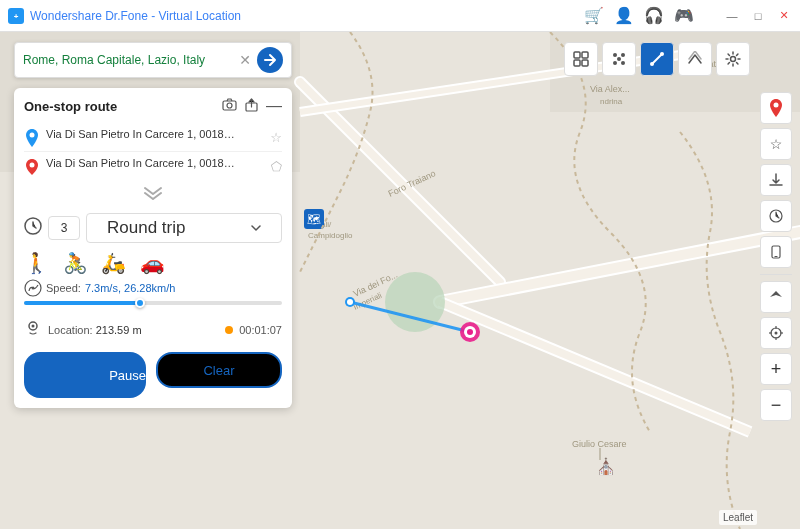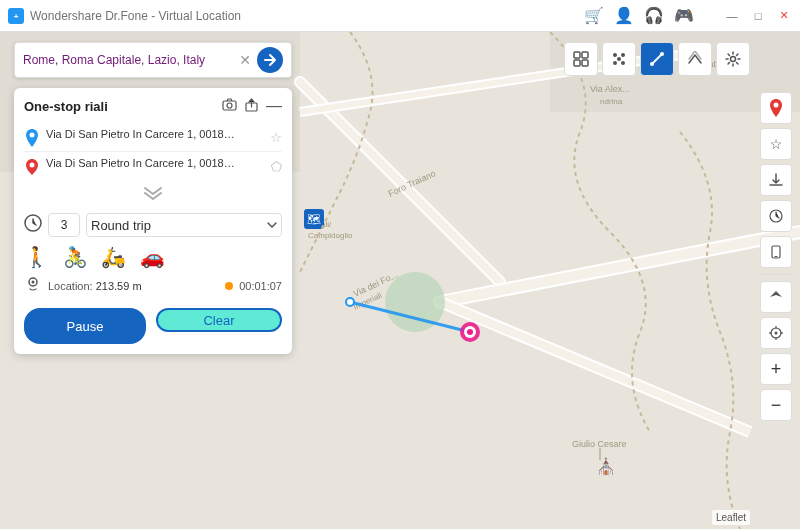--- a/index.html
+++ b/index.html
@@ -9,21 +9,21 @@
     #titlebar {
       height: 32px;
       background: #fff;
       display: flex;
       align-items: center;
       padding: 0 8px;
       border-bottom: 1px solid #e0e0e0;
       user-select: none;
     }
     #titlebar .app-icon { width: 16px; height: 16px; background: #2196F3; border-radius: 3px; margin-right: 6px; display: flex; align-items: center; justify-content: center; color: #fff; font-size: 10px; font-weight: bold; }
-    #titlebar .title-text { flex: 1; font-size: 12px; color: #737373; }
+    #titlebar .title-text { flex: 1; font-size: 12px; color: #3b82f6; }
     #titlebar .title-icons { display: flex; gap: 10px; align-items: center; }
     #titlebar .win-btn { width: 16px; height: 16px; display: flex; align-items: center; justify-content: center; font-size: 11px; color: #666; cursor: pointer; }
     #titlebar .win-btn.close { color: #e44; }
 
     
     #main { position: relative; width: 800px; height: 497px; overflow: hidden; }
 
     
     #map-bg {
       position: absolute; inset: 0;
@@ -127,24 +127,24 @@
     .ctrl-row {
       display: flex; align-items: center; gap: 6px; padding: 4px 0;
     }
     .clock-icon { font-size: 16px; color: #555; }
     .num-input {
       width: 32px; height: 24px;
       border: 1px solid #ddd; border-radius: 4px;
       text-align: center; font-size: 12px; color: #333;
     }
     .roundtrip-select {
-      flex: 1; height: 24px;
+      flex: 1; height: 30px;
       border: 1px solid #ddd; border-radius: 4px;
-      font-size: 13px; color: #333;
-      padding: 0 4px;
+      font-size: 17px; color: #333;
+      padding: 0 20px;
       display: flex; align-items: center; justify-content: space-between;
       cursor: pointer;
     }
 
     
     .transport-row {
       display: flex; align-items: center; gap: 14px; padding: 4px 0 2px 0;
     }
 
     
@@ -162,31 +162,31 @@
     .dist-info { flex: 1; }
     .dist-label { font-size: 11px; color: #555; }
     .orange-dot { display: inline-block; width: 8px; height: 8px; background: #ff9800; border-radius: 50%; margin-right: 2px; vertical-align: middle; }
     .time-label { font-size: 11px; color: #555; }
 
     
     .btn-row {
       display: flex; gap: 10px; padding-top: 8px; justify-content: center;
     }
     .btn-pause {
-      flex: 1; height: 36px; background: #1565c0; color: #fff;
-      border: none; border-radius: 16px; font-size: 13px; cursor: pointer;
+      flex: 1; height: 46px; background: #1565c0; color: #fff;
+      border: none; border-radius: 16px; font-size: 13px; cursor: pointer; text-align: right;
     }
     .btn-clear {
-      flex: 1; height: 24px; background: #5eead4; color: #1565c0;
+      flex: 1; height: 36px; background: #000000; color: #1565c0;
       border: 2px solid #1565c0; border-radius: 16px; font-size: 13px; cursor: pointer;
     }
 
     
     #leaflet-badge {
-      position: absolute; bottom: 4px; right: 50px;
+      position: absolute; bottom: 4px; right: 43px;
       font-size: 10px; color: #555; background: rgba(255,255,255,0.8);
       padding: 2px 4px; border-radius: 2px;
     }
   </style>
 </head>
 <body>
 
 <div id="titlebar">
   <div class="app-icon">
     <svg width="12" height="12" viewBox="0 0 12 12">
@@ -262,21 +262,21 @@
       <rect x="304" y="177" width="20" height="20" rx="3" fill="#1565c0"></rect>
       <text x="314" y="191" text-anchor="middle" fill="white" font-size="11">🗺</text>
 
       <path d="M 550 0 Q 600 50 580 100 Q 560 150 610 200 Q 660 250 640 300 Q 620 350 650 400" stroke="#c8b89a" stroke-width="2" stroke-dasharray="4,4" fill="none"></path>
       <path d="M 350 0 Q 380 40 370 80 Q 360 120 340 160 Q 320 200 300 240" stroke="#c8b89a" stroke-width="2" stroke-dasharray="4,4" fill="none"></path>
       <path d="M 680 100 Q 720 150 710 200 Q 700 250 720 300 Q 740 350 730 400 Q 720 450 740 497" stroke="#c8b89a" stroke-width="2" stroke-dasharray="4,4" fill="none"></path>
     </svg>
   </div>
 
   <div id="search-bar">
-    <input type="text" style="flex: 1 1 0%; border: none; outline: none; font-size: 12px; color: #701a75;" value="Rome, Roma Capitale, Lazio, Italy">
+    <input type="text" style="flex: 1 1 0%; border: none; outline: none; font-size: 12px; color: #15803d;" value="Rome, Roma Capitale, Lazio, Italy">
     <span class="clear-btn">✕</span>
     <div class="go-btn">
       <svg width="14" height="14" viewBox="0 0 14 14" fill="none">
           <path d="M2 7h10M7 2l5 5-5 5" stroke="white" stroke-width="2" stroke-linecap="round" stroke-linejoin="round"></path>
         </svg>
     </div>
   </div>
 
   <div id="map-toolbar">
     <div class="tb-btn">
@@ -312,21 +312,21 @@
     <div class="tb-btn">
       <svg width="16" height="16" viewBox="0 0 16 16">
           <circle cx="8" cy="8" r="2.5" fill="none" stroke="#555" stroke-width="1.5"></circle>
           <path d="M8 1v2M8 13v2M1 8h2M13 8h2M3.05 3.05l1.41 1.41M11.54 11.54l1.41 1.41M3.05 12.95l1.41-1.41M11.54 4.46l1.41-1.41" stroke="#555" stroke-width="1.5" stroke-linecap="round"></path>
         </svg>
     </div>
   </div>
 
   <div id="panel">
     <div class="panel-header">
-      <span class="panel-title">One-stop riali</span>
+      <span class="panel-title">One-stop route</span>
       <div class="panel-icons">
         <span class="panel-icon">
           <svg width="15" height="13" viewBox="0 0 15 13">
               <rect x="1" y="3" width="13" height="9" rx="1.5" fill="none" stroke="#555" stroke-width="1.2"></rect>
               <circle cx="7.5" cy="7.5" r="2.5" fill="none" stroke="#555" stroke-width="1.2"></circle>
               <path d="M5 3 L6 1 H9 L10 3" fill="none" stroke="#555" stroke-width="1.2"></path>
             </svg>
         </span>
         <span class="panel-icon">
           <svg width="13" height="14" viewBox="0 0 13 14">
@@ -391,20 +391,39 @@
 
       <span style="font-size:20px;color:#2196F3;">🚶</span>
 
       <span style="font-size:20px;color:#bbb;">🚴</span>
 
       <span style="font-size:20px;color:#bbb;">🛵</span>
 
       <span style="font-size:20px;color:#bbb;">🚗</span>
     </div>
 
+    <div class="speed-row">
+      <div style="display:flex;align-items:center;gap:4px;">
+        <svg width="18" height="18" viewBox="0 0 18 18">
+            <circle cx="9" cy="9" r="8" fill="none" stroke="#555" stroke-width="1.2"></circle>
+            <path d="M5 12 Q6 7 9 9 Q11 11 14 6" stroke="#555" stroke-width="1.2" fill="none"></path>
+            <circle cx="9" cy="9" r="1.5" fill="#555"></circle>
+          </svg>
+        <span class="speed-label">Speed:</span>
+        <span class="speed-values" style="color:#1565c0;">
+          <span>7.3m/s</span>, <span>26.28km/h</span>
+        </span>
+      </div>
+      <div class="speed-slider-wrap" style="position:relative;margin:4px 0;height:8px;">
+        <div style="height:4px;background:#e0e0e0;border-radius:2px;position:relative;margin-top:2px;">
+          <div style="height:4px;background:#2196F3;border-radius:2px;width:45%;"></div>
+          <div style="width:10px;height:10px;background:#2196F3;border-radius:50%;position:absolute;top:-3px;left:43%;border:2px solid #fff;box-shadow:0 1px 3px rgba(0,0,0,0.3);"></div>
+        </div>
+      </div>
+    </div>
 
     <div class="dist-row">
       <span>
         <svg width="18" height="18" viewBox="0 0 18 18">
             <circle cx="9" cy="7" r="4" fill="none" stroke="#555" stroke-width="1.5"></circle>
             <circle cx="9" cy="7" r="1.5" fill="#555"></circle>
             <path d="M6 14 Q9 16 12 14" stroke="#555" stroke-width="1.2" fill="none" stroke-linecap="round"></path>
           </svg>
       </span>
       <div class="dist-info">

